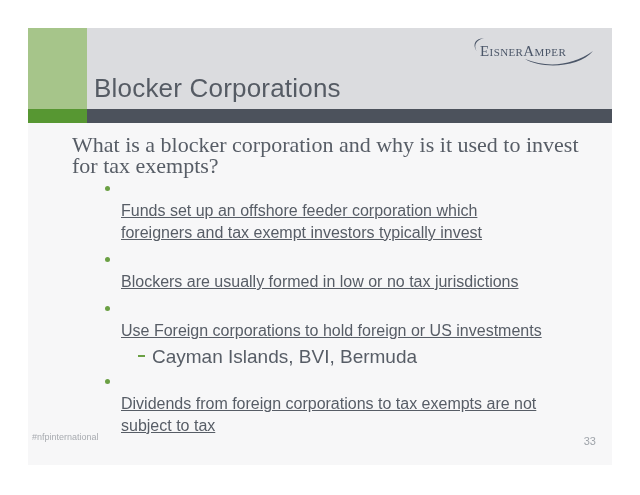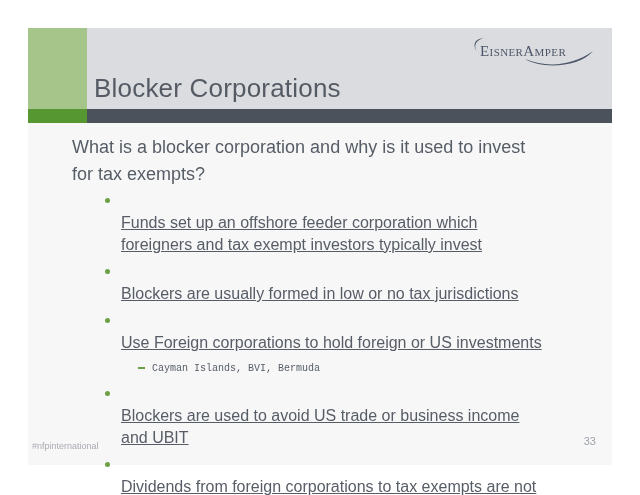--- a/index.html
+++ b/index.html
@@ -24,49 +24,50 @@
     font-size:26px; color:#555b64; letter-spacing:0.2px;margin-top:38px;
   }
   .logo { position:absolute; top:9px; right:13px; width:130px; height:30px; }
   
   .bar { position:absolute; left:0; top:81px; width:584px; height:14px; display:flex; }
   .bar-green { width:59px; background:#579732; }
   .bar-dark { flex:1; background:#4c525c; }
   
   .content { position:absolute; left:44px; top:106px; right:10px; color:#575d66; }
   .heading {
-    font-size:18px; line-height:27px;
+    font-size:22px; line-height:21px;
     white-space:pre-line;
+    font-family:Liberation Serif, serif;
   }
   .bullets { margin-top:2px; }
   .bullet {
     position:relative;
     margin-left:33px; padding-left:16px; margin-bottom:5px;
     font-size:16px; line-height:22px;
     white-space:pre-line;
     text-decoration:underline;
   }
   .bullet .dot {
     position:absolute; left:0; top:8px;
     width:5px; height:5px; border-radius:50%;
     background:#6ba044;
   }
   .sub-bullet {
     position:relative;
     margin-left:66px; padding-left:14px; margin-bottom:5px;
-    font-size:10px; line-height:19px;font-family:Liberation Mono, monospace;
+    font-size:19px; line-height:19px;
   }
   .sub-bullet .dash {
     position:absolute; left:0; top:8px;
     width:7px; height:2px;
     background:#6ba044;
   }
   
   .footer-hashtag {
-    position:absolute; left:4px; bottom:14px;
+    position:absolute; left:4px; bottom:23px;
     font-size:9px; color:#a8abb0;
   }
   .page-number {
     position:absolute; right:16px; bottom:18px;
     font-size:11px; color:#9fa4aa;
   }
   .logo-text {
     font-family:"Liberation Serif", serif;
     font-variant:small-caps;
     fill:#4b5668;
@@ -106,24 +107,20 @@
       <div class="bullet">
         <span class="dot"></span><span>Blockers are usually formed in low or no tax jurisdictions</span>
       </div>
       <div class="bullet">
         <span class="dot"></span><span>Use Foreign corporations to hold foreign or US investments</span>
       </div>
       <div class="sub-bullet">
         <span class="dash"></span><span>Cayman Islands, BVI, Bermuda</span>
       </div>
       <div class="bullet">
-        <span class="dot"></span><span>Blockers are used to avoid US trade or business income
-and UBIT</span>
-      </div>
-      <div class="bullet">
         <span class="dot"></span><span>Dividends from foreign corporations to tax exempts are not
 subject to tax</span>
       </div>
 
     </div>
   </div>
 
   <div class="footer-hashtag">#nfpinternational</div>
   <div class="page-number">33</div>
 

